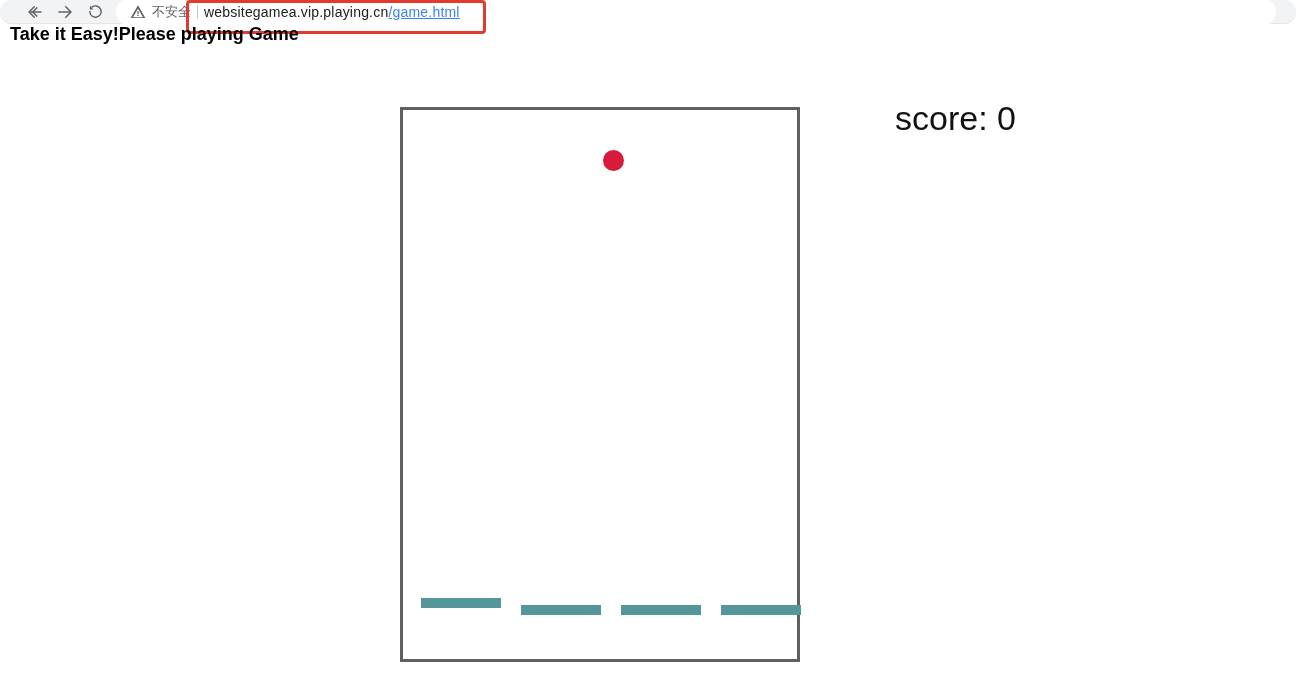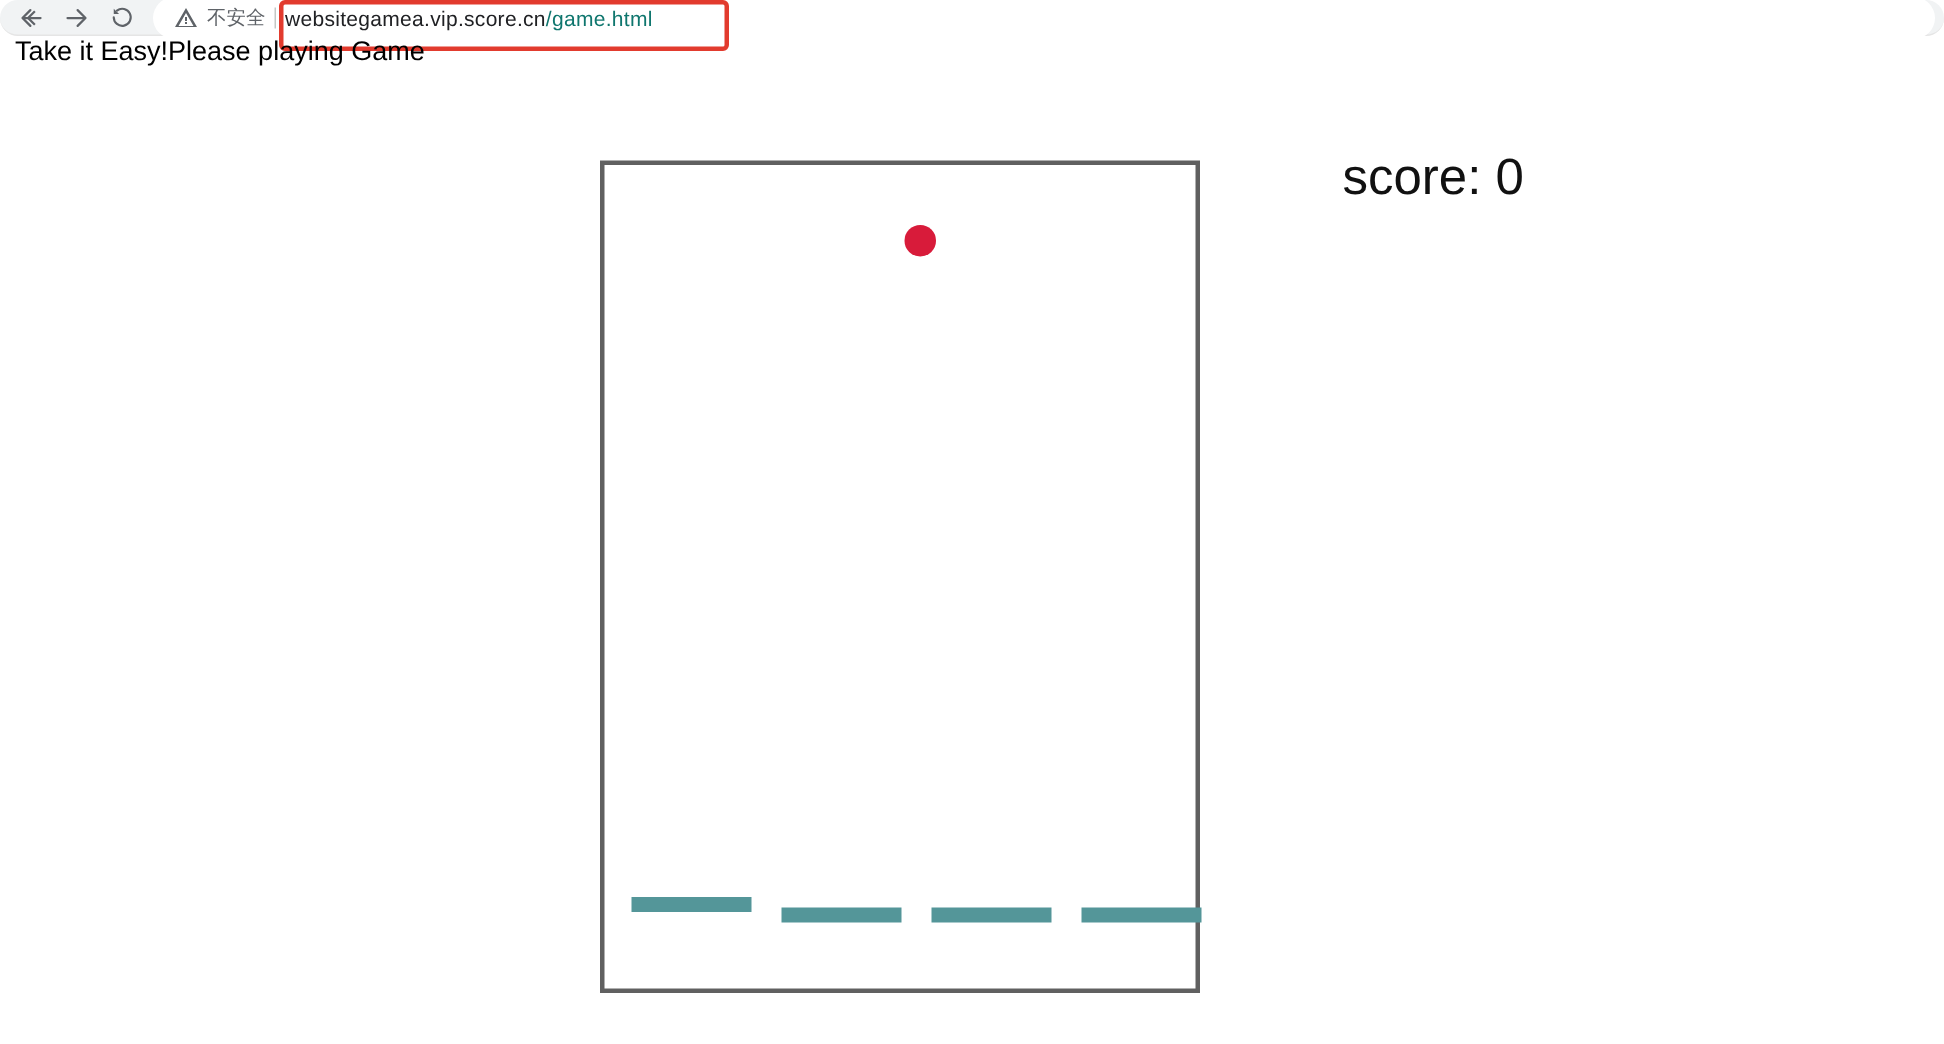--- a/index.html
+++ b/index.html
@@ -1,32 +1,32 @@
 <!DOCTYPE html>
 <html><head>
   <meta charset="utf-8">
   <style>
     * { margin: 0; padding: 0; box-sizing: border-box; }
     html, body { width: 1296px; height: 696px; font-family: Arial, "Microsoft YaHei", sans-serif; background: #fff; overflow: hidden; }
 
     
-    .chrome-bar { height: 24px; background: #f1f3f4; display: flex; align-items: center; padding: 0 6px; border-bottom: 1px solid #e5e5e5; border-radius: 14px; }
+    .chrome-bar { height: 24px; background: #f1f3f4; display: flex; align-items: center; padding: 0 20px; border-bottom: 1px solid #e5e5e5; border-radius: 14px; }
     .nav-btn { width: 30px; height: 30px; display: flex; align-items: center; justify-content: center; cursor: pointer; border-radius: 50%; }
     .nav-btn svg { stroke: #5f6368; }
     .addr { flex: 1; height: 28px; margin-left: 6px; background: #fff; border-radius: 14px; display: flex; align-items: center; padding: 0 14px; font-size: 13px; gap: 6px; }
     .warn-icon { width: 16px; height: 16px; display:flex; align-items:center; justify-content:center; color:#5f6368; }
     .insecure { color: #5f6368; font-size: 13px; white-space: nowrap; }
     .sep { width:1px; height:14px; background:#c4c7c5; }
     .url { color: #202124; font-size: 14px; letter-spacing: 0.2px; }
-    .url .dim { color:#0f766e; }
+    .url .dim { color:#3b82f6;text-decoration:underline; }
     .highlight-box { position:absolute; border:3px solid #e23b2e; border-radius:4px; left:186px; top:0px; width:300px; height:34px; pointer-events:none; }
 
     
     .page { position: relative; }
-    .heading { font-size: 18px; font-weight: normal; padding: 0 10px; }
+    .heading { font-size: 18px; font-weight: bold; padding: 0 10px; }
 
     .stage-wrap { position: relative; }
     .canvas { position:absolute; left:400px; top:62px; width:400px; height:555px; border:3px solid #606060; background:#fff; }
     .ball { position:absolute; width:21px; height:21px; border-radius:50%; background:#d81b3a; }
     .platform { position:absolute; height:10px; background:#549699; }
 
     .score { position:absolute; left:895px; top:54px; font-size:34px; color:#111; white-space:nowrap; }
   </style>
 </head>
 <body>
@@ -53,21 +53,21 @@
       </svg>
   </div>
   <div class="addr">
     <span class="warn-icon">
       <svg width="16" height="16" viewBox="0 0 24 24" fill="#5f6368">
           <path d="M12 2 1 21h22L12 2zm0 5 7.5 13h-15L12 7zm-1 4v4h2v-4h-2zm0 5v2h2v-2h-2z"></path>
         </svg>
     </span>
     <span class="insecure">不安全</span>
     <span class="sep"></span>
-    <span class="url"><span>websitegamea.vip.score.cn</span><span class="dim">/game.html</span></span>
+    <span class="url"><span>websitegamea.vip.playing.cn</span><span class="dim">/game.html</span></span>
   </div>
   <div class="highlight-box"></div>
 </div>
 
 <div class="page">
   <div class="heading">Take it Easy!Please playing Game</div>
 
   <div class="stage-wrap">
     <div class="canvas">
       <div class="ball" style="left: 200px; top: 40px;"></div>

